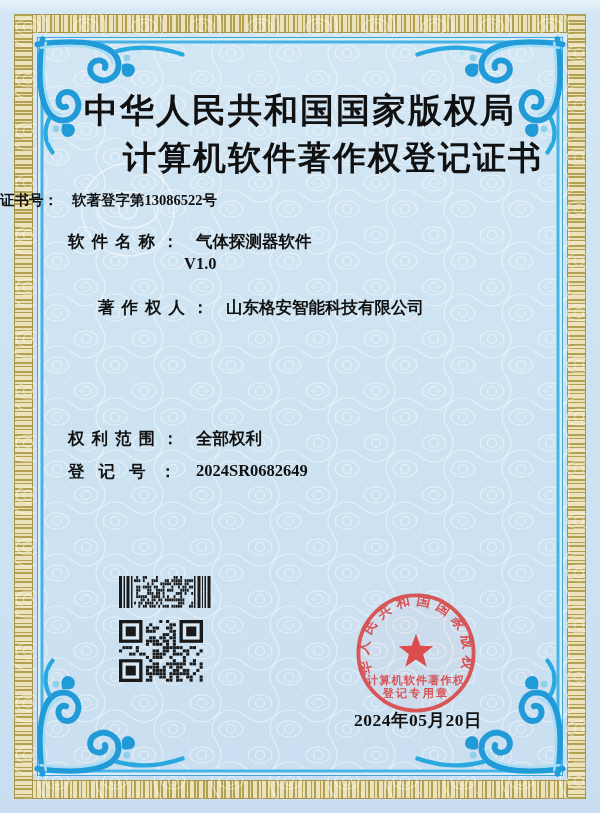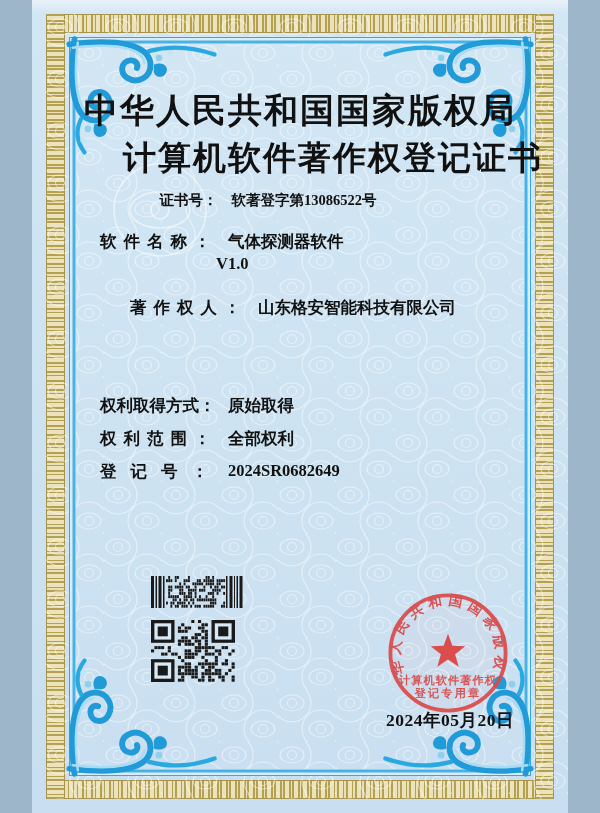--- a/index.html
+++ b/index.html
@@ -1,17 +1,17 @@
 <!DOCTYPE html>
 <html><head>
 <meta charset="utf-8">
 <style>
   html,body{margin:0;padding:0;background:#9db6c9;}
   .page{
-    position:relative; width:536px; height:813px; margin:0 auto;
+    position:relative; width:600px; height:813px; margin:0 auto;
     background:linear-gradient(180deg,#e9f2f9 0,#d2e6f4 14px,#cde2f1 60%,#c9def0 100%);
     overflow:hidden;
     font-family:"Liberation Serif","DejaVu Serif",serif;
     color:#111;
   }
   
   .gf{position:absolute;background:
       repeating-linear-gradient(90deg,#b3a050 0 1.5px,#e9e0b8 1.5px 3.5px,#b3a050 3.5px 5px,#ece3bd 5px 9px);
       border-top:1.5px solid #a7934a;border-bottom:1.5px solid #a7934a;}
   .gf.v{background:
@@ -31,21 +31,21 @@
   .corner{position:absolute;width:152px;height:122px;}
   .corner.tl{left:34px;top:34px;}
   .corner.tr{right:34px;top:34px;transform:scaleX(-1);}
   .corner.bl{left:34px;bottom:34px;transform:scaleY(-1);}
   .corner.br{right:34px;bottom:34px;transform:scale(-1,-1);}
   
   .authority{position:absolute;top:88px;left:0;width:100%;text-align:center;
     font-size:34px;font-weight:bold;letter-spacing:2px;}
   .cert-title{position:absolute;top:136px;left:0;width:100%;text-align:center;
     font-size:33px;font-weight:bold;letter-spacing:2px;padding-left:33px;}
-  .cert-no{position:absolute;top:191px;left:0;right:64px;text-align:center;
+  .cert-no{position:absolute;top:191px;left:0;right:64px;text-align:left;
     font-size:14.5px;font-weight:bold;}
   .cert-no .num{margin-left:14px;}
   .row{position:absolute;left:68px;font-size:16.5px;font-weight:bold;white-space:nowrap;}
   .row .lab{display:inline-block;}
   .row .val{position:absolute;left:128px;white-space:nowrap;}
   .sp7{letter-spacing:7px;}
   .sp14{letter-spacing:14px;}
   .statement{position:absolute;top:497px;left:66px;width:480px;
     font-size:15.5px;font-weight:bold;line-height:35px;text-indent:32px;letter-spacing:.3px;}
   .barcode{position:absolute;left:119px;top:576px;width:92px;height:32px;}
@@ -128,24 +128,20 @@
   <div class="row" style="top:231px;">
     <span class="lab sp7">软件名称</span><span>：</span>
     <span class="val">气体探测器软件</span>
   </div>
   <div class="row" style="top:254px;left:184px;">
     <span>V1.0</span>
   </div>
   <div class="row" style="top:297px;margin-left:30px;">
     <span class="lab sp7">著作权人</span><span>：</span>
     <span class="val">山东格安智能科技有限公司</span>
-  </div>
-  <div class="row" style="top:395px;">
-    <span class="lab">权利取得方式</span><span>：</span>
-    <span class="val">原始取得</span>
   </div>
   <div class="row" style="top:428px;">
     <span class="lab sp7">权利范围</span><span>：</span>
     <span class="val">全部权利</span>
   </div>
   <div class="row" style="top:461px;">
     <span class="lab sp14">登记号</span><span>：</span>
     <span class="val">2024SR0682649</span>
   </div>
 

